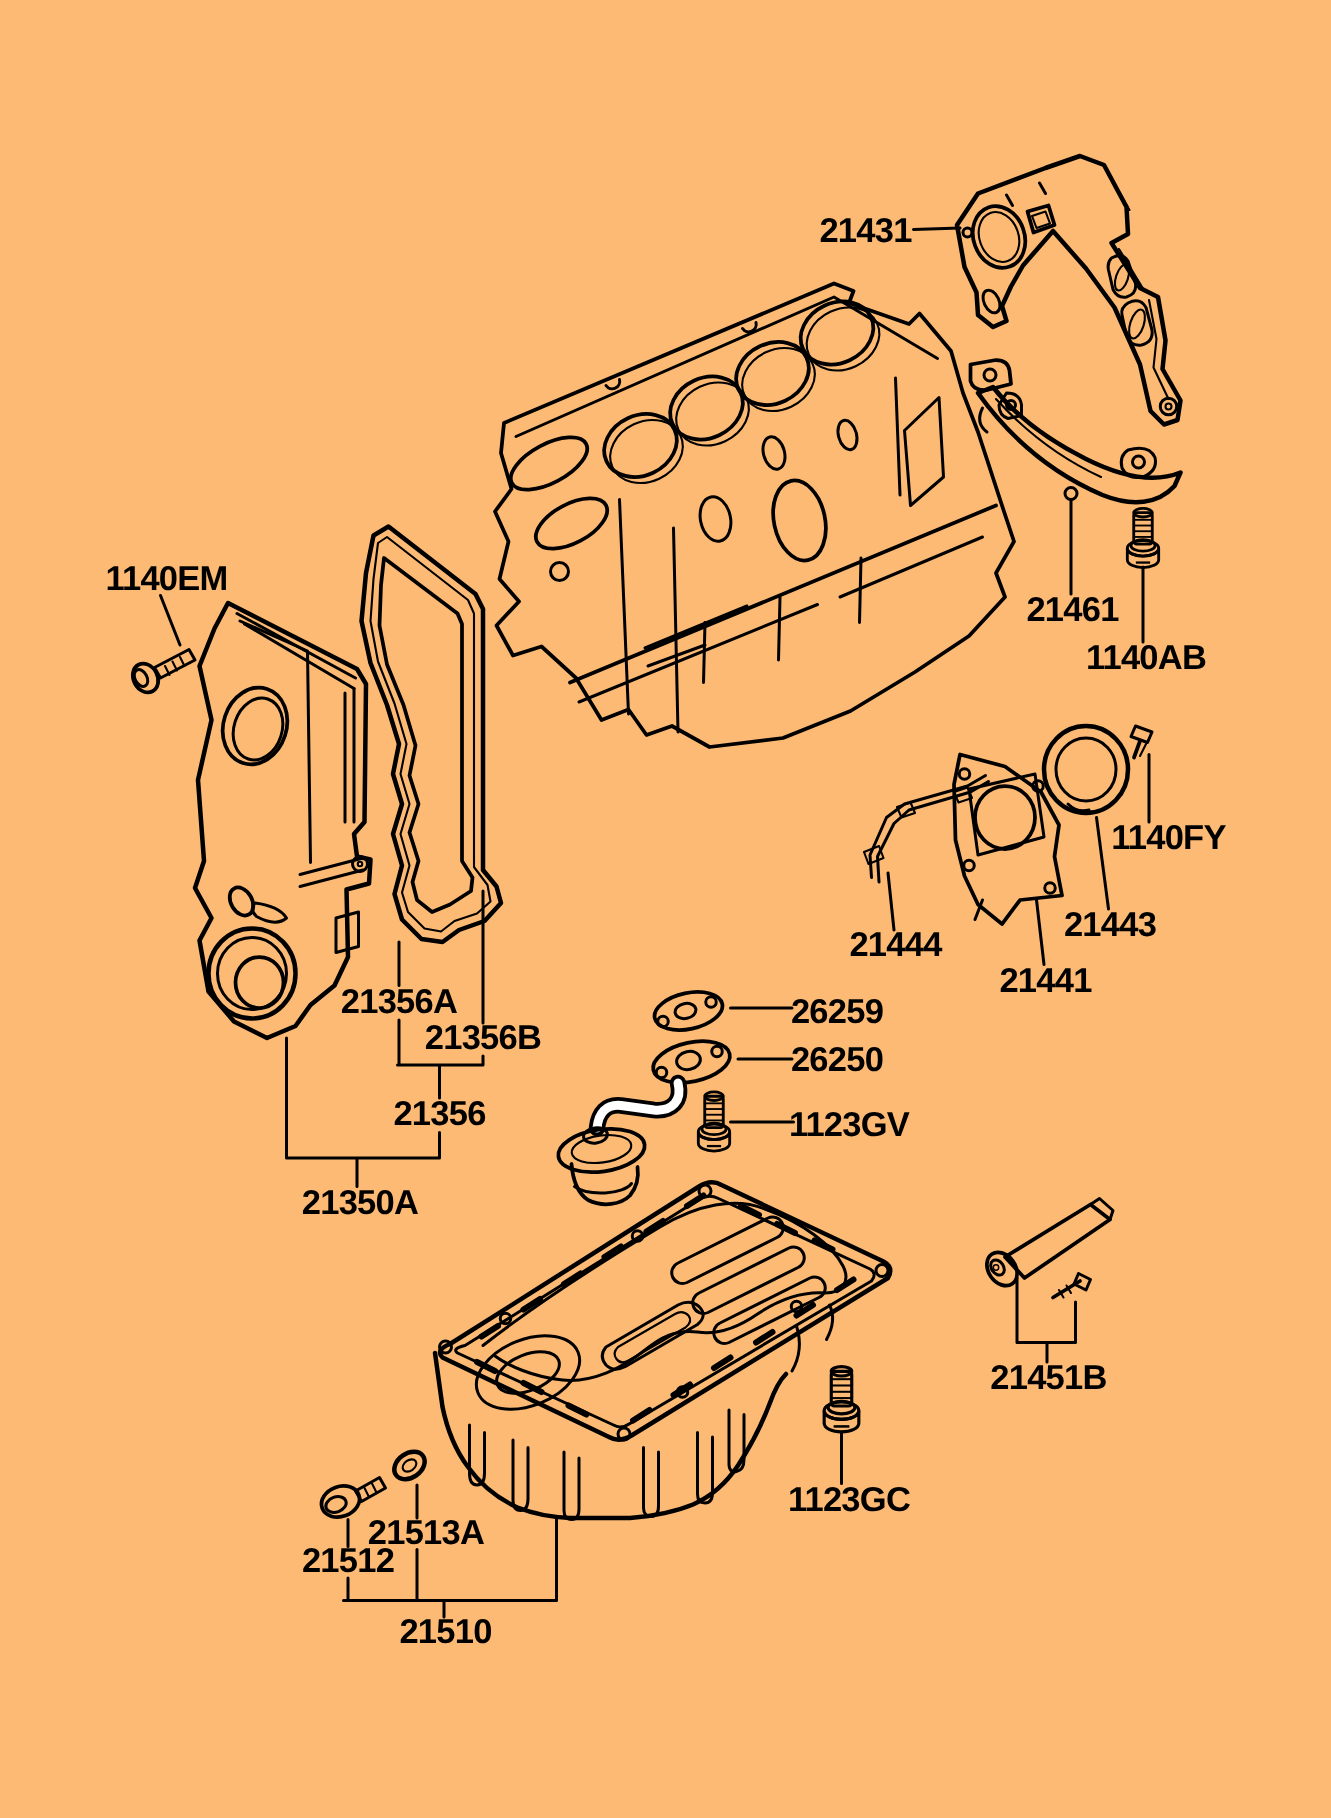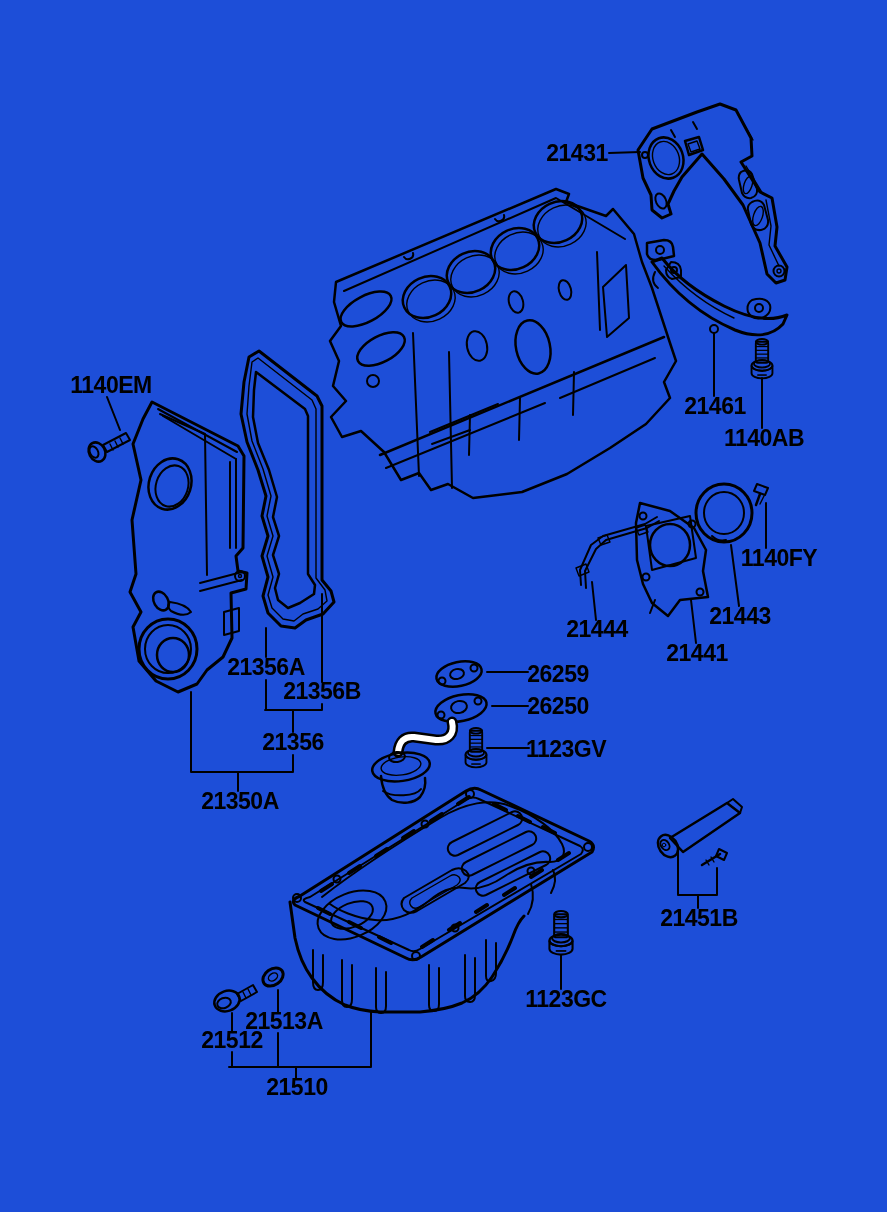--- a/index.html
+++ b/index.html
@@ -1,16 +1,16 @@
 <!DOCTYPE html>
 <html><head>
 <meta charset="utf-8">
 <style>
   html,body{margin:0;padding:0;background:#ffffff;}
-  .canvas{position:relative;width:887px;height:1212px;background:#1d4ed8;overflow:hidden;}
+  .canvas{position:relative;width:887px;height:1212px;background:#fdba74;overflow:hidden;}
   svg{position:absolute;left:0;top:0;}
   .art path,.art line,.art ellipse,.art circle,.art rect,.art polyline{
     stroke:#000;fill:none;stroke-linecap:round;stroke-linejoin:round;
   }
   .s1{stroke-width:1.4}.s2{stroke-width:2}.s25{stroke-width:2.5}.s3{stroke-width:3}.s4{stroke-width:4}
   .wcore{stroke:#fff !important;}
   .lbl{
     font-family:"Liberation Sans", sans-serif;
     font-size:23px;font-weight:bold;fill:#000;
     text-anchor:middle;letter-spacing:-0.5px;

